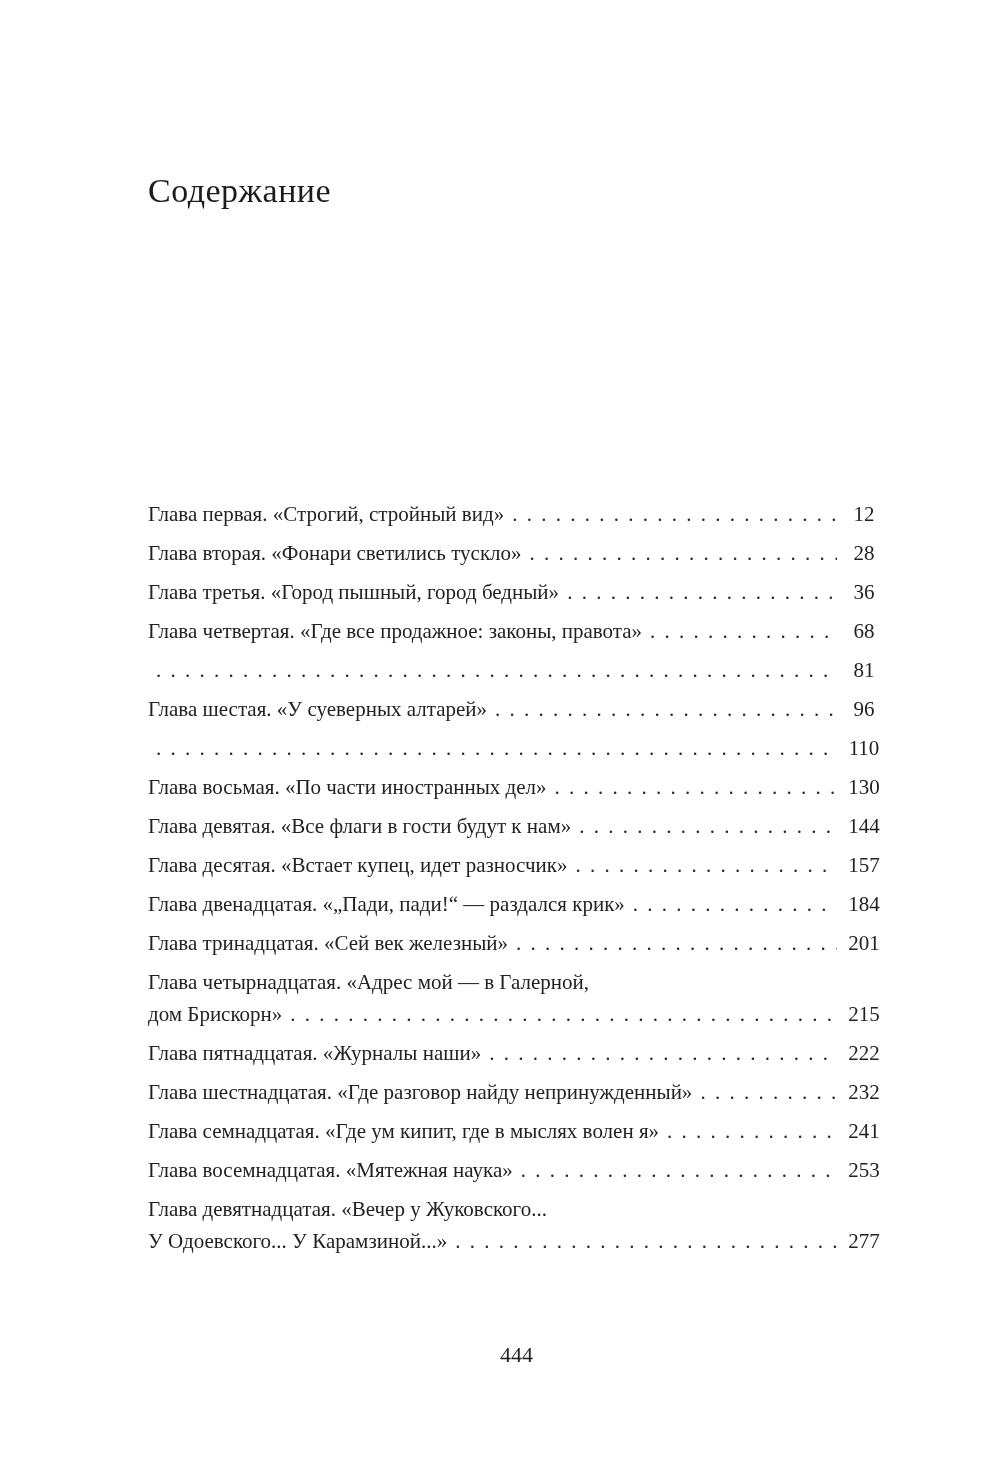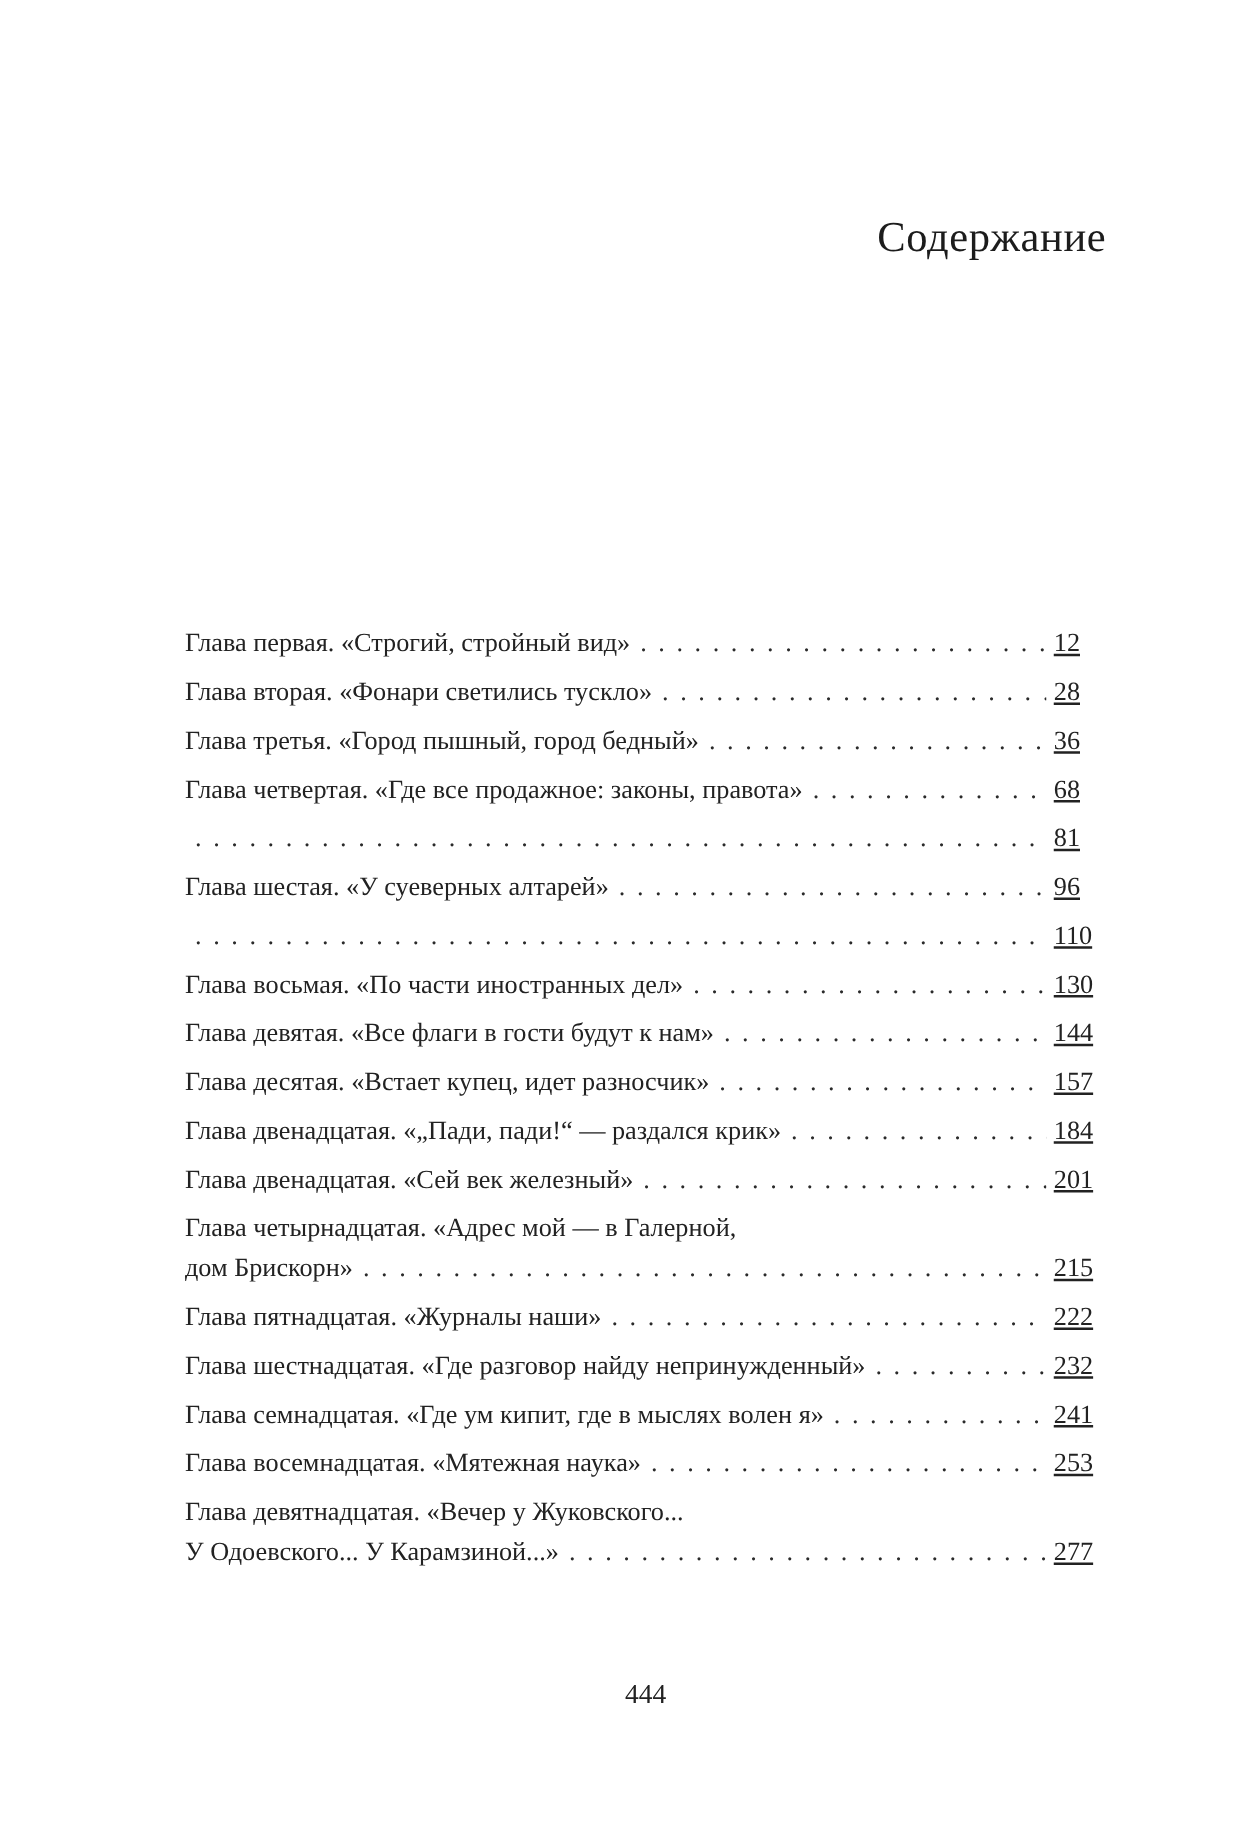--- a/index.html
+++ b/index.html
@@ -17,21 +17,21 @@
     overflow: hidden;
   }
   .title {
     position: absolute;
     top: 172px;
     left: 148px;
     width: 737px;
     margin: 0;
     font-size: 34px;
     font-weight: 400;
-    text-align: right;
+    text-align: left;
     letter-spacing: 0.5px;
     color: #1c1c1c;
   }
   .toc {
     position: absolute;
     top: 498px;
     left: 148px;
     right: 115px;
   }
   .toc-entry {
@@ -55,23 +55,22 @@
     margin: 0 6px 0 8px;
     color: #2a2a2a;
   }
   .leader::after {
     content: ". . . . . . . . . . . . . . . . . . . . . . . . . . . . . . . . . . . . . . . . . . . . . . . . . . . . . . . . . . . . . . . . . . . . . . . .";
     letter-spacing: 2px;
   }
   .toc-page {
     flex: 0 0 auto;
     min-width: 42px;
-    text-align: left;
+    text-align: center;
     white-space: nowrap;
-    text-decoration: underline;
   }
   .folio {
     position: absolute;
     top: 1342px;
     left: 148px;
     width: 737px;
     text-align: center;
     font-size: 22px;
     color: #222222;
   }
@@ -152,21 +151,21 @@
       </div>
       <div class="toc-entry">
         <div class="toc-line">
           <span class="toc-text">Глава двенадцатая. «„Пади, пади!“ — раздался крик»</span>
           <span class="leader"></span>
           <span class="toc-page">184</span>
         </div>
       </div>
       <div class="toc-entry">
         <div class="toc-line">
-          <span class="toc-text">Глава двенадцатая. «Сей век железный»</span>
+          <span class="toc-text">Глава тринадцатая. «Сей век железный»</span>
           <span class="leader"></span>
           <span class="toc-page">201</span>
         </div>
       </div>
       <div class="toc-entry">
         <div class="toc-line">
           <span class="toc-text">Глава четырнадцатая. «Адрес мой — в Галерной,</span>
         </div>
         <div class="toc-line">
           <span class="toc-text">дом Брискорн»</span>

